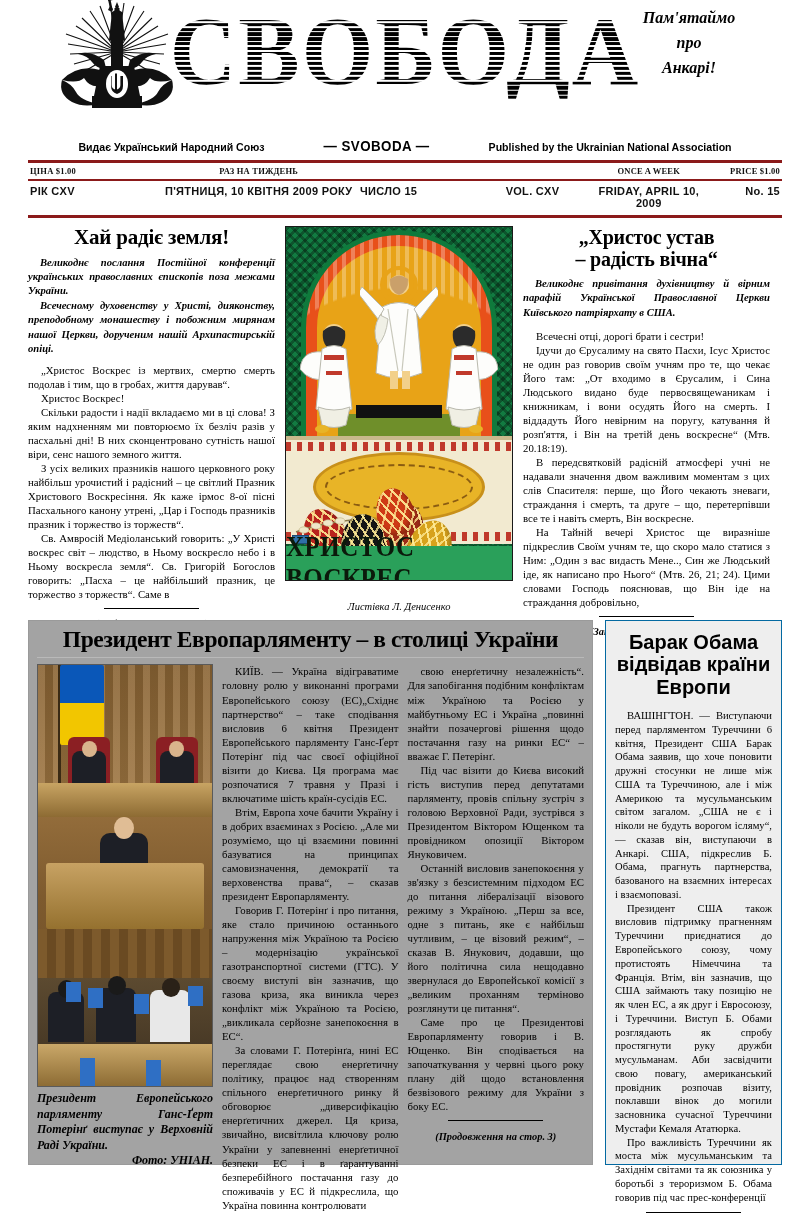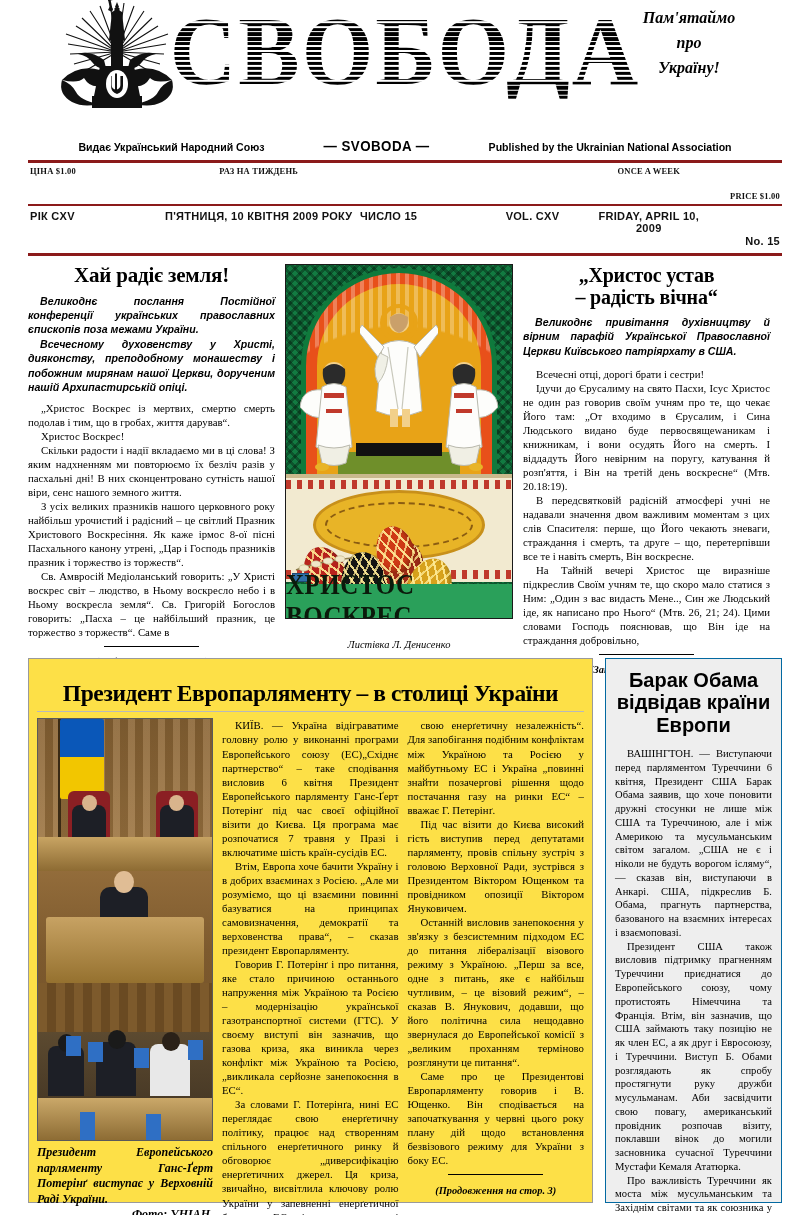--- a/index.html
+++ b/index.html
@@ -63,41 +63,41 @@
   .infobar2 {
     display: flex; font-family: "Liberation Sans", sans-serif;
     font-size: 11px; font-weight: 700; letter-spacing: 0.3px;
     padding: 4px 2px 4px 2px; color: #111;
   }
   .ib-a { width: 17%; text-align: left; }
   .ib-b { width: 27%; text-align: center; }
   .ib-c { width: 16%; }
   .ib-d { width: 14%; text-align: center; }
   .ib-e { width: 17%; text-align: center; }
-  .ib-f { width: 9%;  text-align: right; margin-top: 25px; }
+  .ib-f { width: 9%;  text-align: right; }
 
   
   .top-section {
     display: flex; gap: 10px; padding-top: 8px; height: 392px;
   }
   .tcol { width: 247px; }
   .tcol-mid { width: 228px; flex: none; }
 
   .art-head {
     text-align: center; font-weight: 700; font-size: 21px;
     line-height: 1.12; letter-spacing: -0.2px;
     font-family: "Liberation Serif", serif;
     margin-bottom: 7px;
   }
   .art-head.two { font-size: 20px; }
 
   .lede {
     font-style: italic; font-weight: 700; font-size: 10.6px;
     line-height: 1.33; text-align: justify;
-    font-family: Liberation Sans, sans-serif;
+    font-family: Liberation Serif, serif;
   }
   .lede p { text-indent: 12px; margin-bottom: 1px; }
 
   .body-txt {
     font-size: 10.8px; line-height: 1.30; text-align: justify;
     font-family: "Liberation Serif", serif;
     hyphens: auto;
   }
   .body-txt p { text-indent: 13px; }
 
@@ -212,22 +212,22 @@
   .pc-caption {
     text-align: center; font-style: italic; font-size: 10.5px;
     margin-top: 20px; font-family: "Liberation Serif", serif;
   }
 
   
   .bottom-section {
     display: flex; gap: 12px; margin-top: 10px; height: 545px;
   }
   .main-art {
-    width: 565px; border: 1px solid #9a9a9a; padding: 22px 8px 8px 8px;
-    background: #fde047; position: relative;
+    width: 565px; border: 1px solid #9a9a9a; padding: 6px 8px 8px 8px;
+    background: #a3a3a3; position: relative;
   }
   .main-head {
     font-weight: 700; font-size: 23.5px; line-height: 1.1;
     letter-spacing: -0.4px; text-align: center;
     font-family: "Liberation Serif", serif;
     border-bottom: 1px solid #b9b9b9; padding-bottom: 5px; margin-bottom: 6px;
   }
   .main-cols { display: flex; gap: 9px; }
   .mc { width: 178px; }
   .mc-photo { width: 176px; }
@@ -357,21 +357,21 @@
       </svg>
     </div>
 
     <div class="nameplate">
       <div class="nameplate-title">СВОБОДА</div>
     </div>
 
     <div class="slogan">
       <div>Пам'ятаймо</div>
       <div>про</div>
-      <div>Україну!</div>
+      <div>Анкарі!</div>
     </div>
   </div>
 
   <div class="subplate">
     <div>Видає Український Народний Союз</div>
     <div class="mid">— SVOBODA —</div>
     <div>Published by the Ukrainian National Association</div>
   </div>
 
   <div class="rule-thick"></div>

